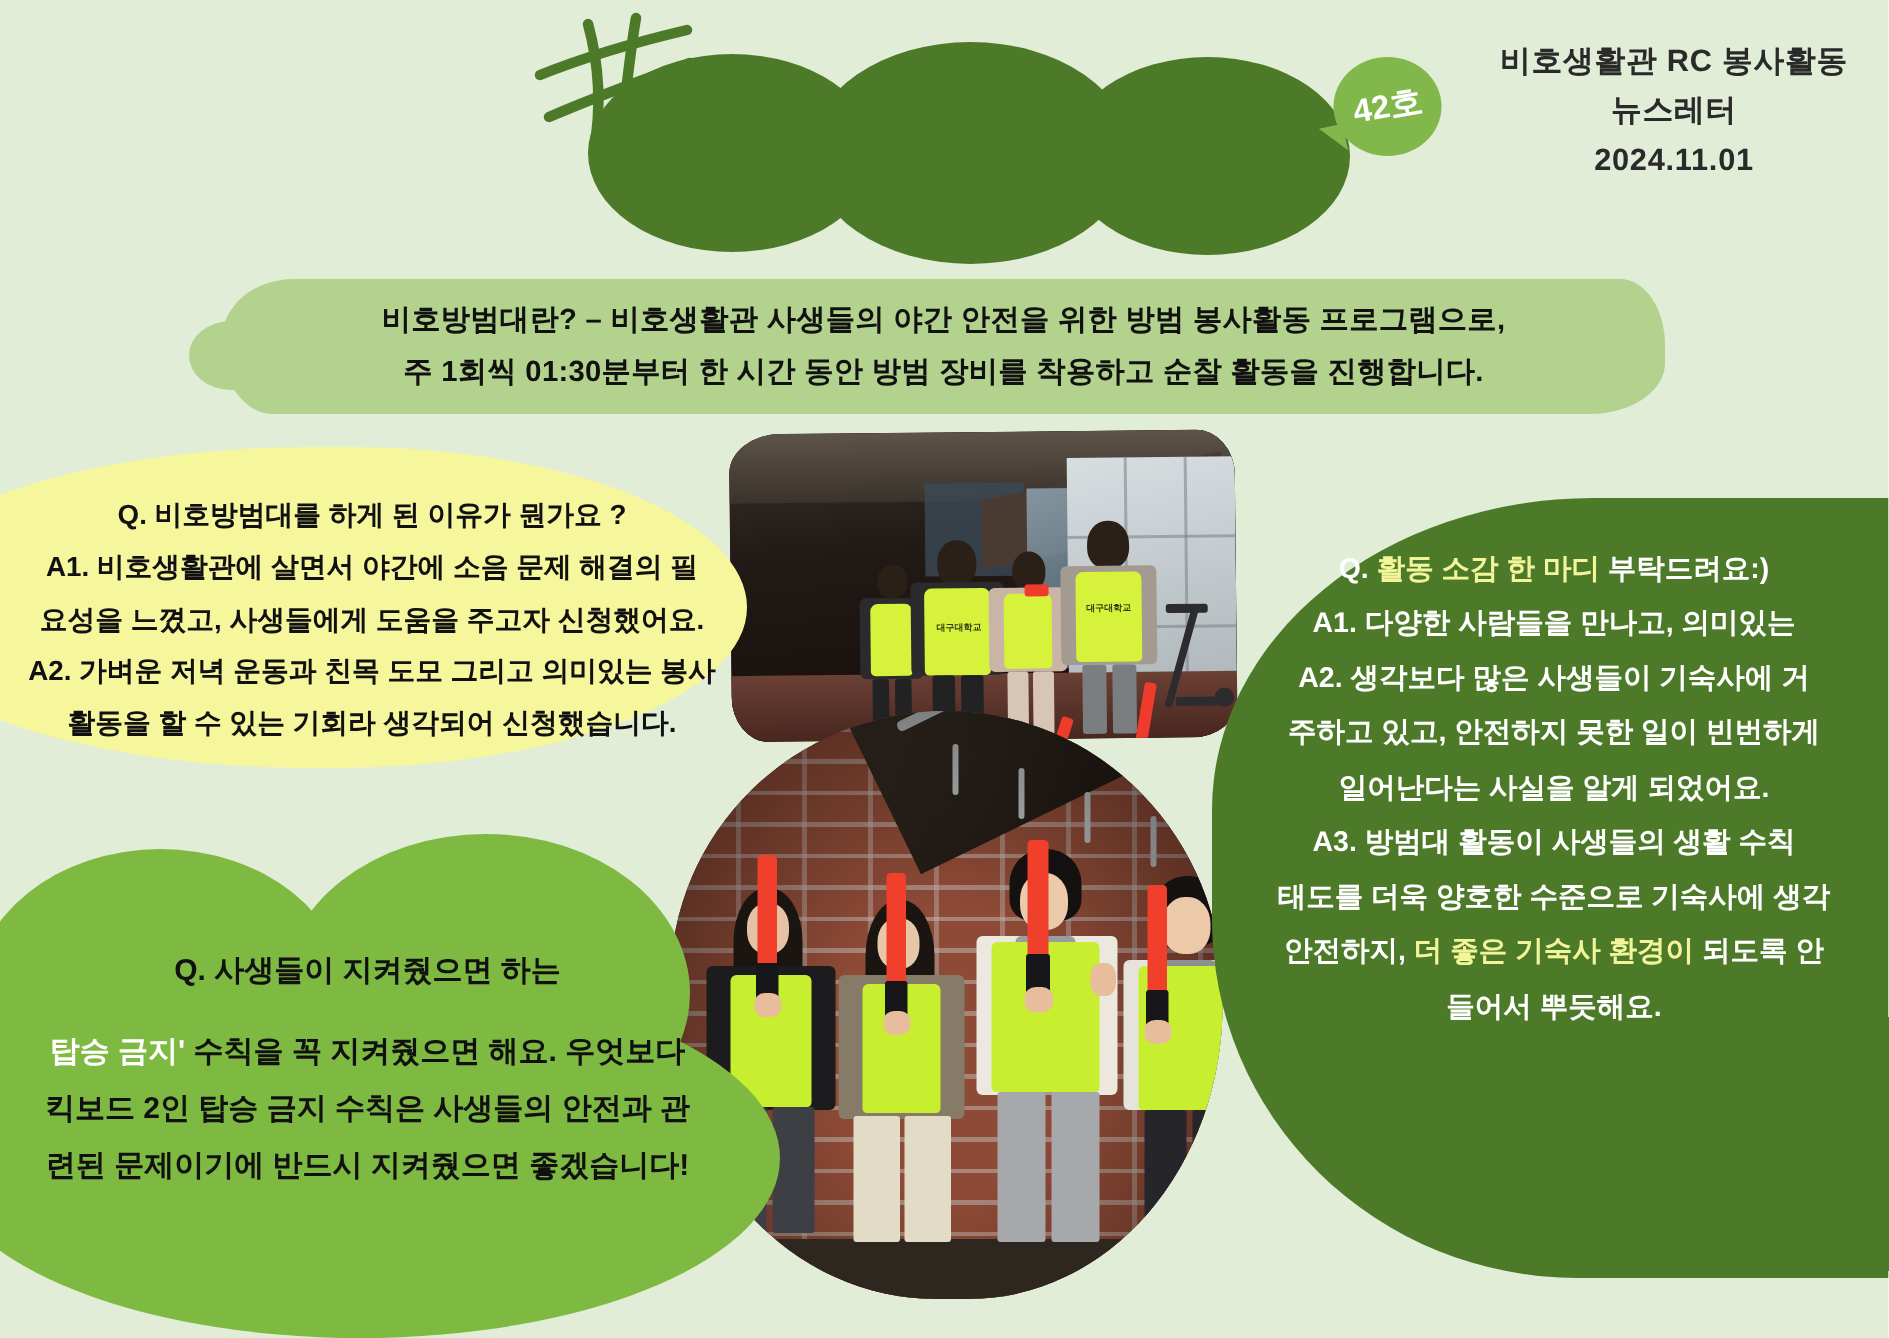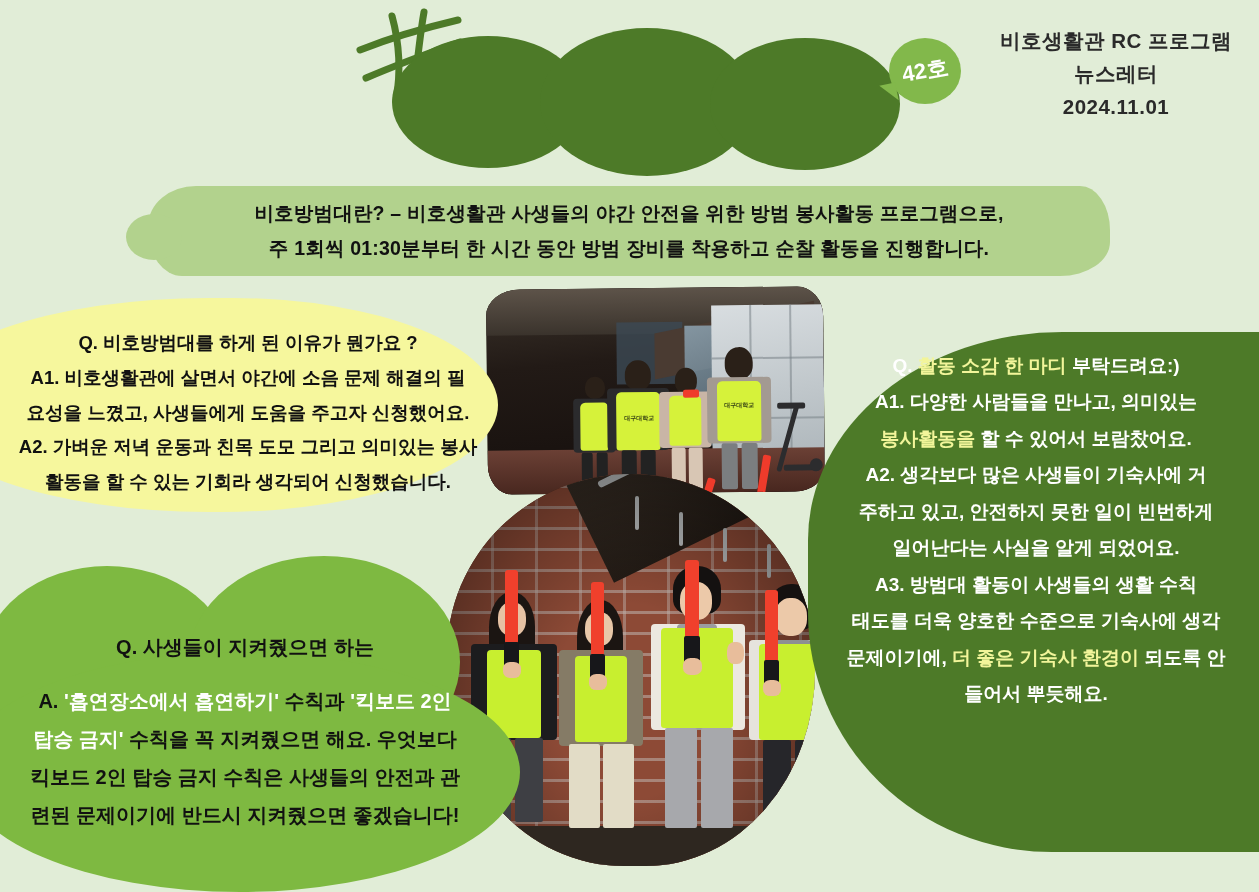--- a/index.html
+++ b/index.html
@@ -241,21 +241,21 @@
     top: 332px;
     width: 530px;
     height: 520px;
     background: #4d7a28;
     border-radius: 48% 10% 10% 46% / 40% 10% 10% 46%;
     z-index: 5;
   }
   .bubble-dark-text {
     position: absolute;
     left: 818px;
-    top: 348px;
+    top: 362px;
     width: 436px;
     text-align: center;
     color: #ffffff;
     font-size: 19px;
     font-weight: 700;
     line-height: 1.92;
     z-index: 6;
   }
   .bubble-dark-text div { white-space: nowrap; }
   .hl-y { color: #f2f59a; }
@@ -311,21 +311,21 @@
     <div class="lobe lobe-a"></div>
     <div class="lobe lobe-b"></div>
     <div class="lobe lobe-c"></div>
   </div>
 
   <div class="issue-badge">
     <span class="lbl">42호</span>
   </div>
 
   <div class="masthead">
-    <div>비호생활관 RC 프로그램</div>
+    <div>비호생활관 RC 봉사활동</div>
     <div>뉴스레터</div>
     <div>2024.11.01</div>
   </div>
 
   <div class="intro-banner">
     <div class="nub-l"></div>
   </div>
   <div class="intro-text">
     <div>비호방범대란? – 비호생활관 사생들의 야간 안전을 위한 방범 봉사활동 프로그램으로,</div>
     <div>주 1회씩 01:30분부터 한 시간 동안 방범 장비를 착용하고 순찰 활동을 진행합니다.</div>
@@ -463,45 +463,39 @@
     <div>A2. 가벼운 저녁 운동과 친목 도모 그리고 의미있는 봉사</div>
     <div>활동을 할 수 있는 기회라 생각되어 신청했습니다.</div>
   </div>
 
   <div class="bubble-dark"></div>
   <div class="bubble-dark-text">
     <div>
       <span>Q. </span><span class="hl-y">활동 소감 한 마디</span><span> 부탁드려요:)</span>
     </div>
     <div>A1. 다양한 사람들을 만나고, 의미있는</div>
-    <div>
-      <span class="hl-y">봉사활동을</span><span> 할 수 있어서 보람찼어요.</span>
-    </div>
     <div>A2. 생각보다 많은 사생들이 기숙사에 거</div>
     <div>주하고 있고, 안전하지 못한 일이 빈번하게</div>
     <div>일어난다는 사실을 알게 되었어요.</div>
     <div>A3. 방범대 활동이 사생들의 생활 수칙</div>
     <div>태도를 더욱 양호한 수준으로 기숙사에 생각</div>
     <div>
-      <span>문제이기에, </span><span class="hl-y">더 좋은 기숙사 환경이</span><span> 되도록 안</span>
+      <span>안전하지, </span><span class="hl-y">더 좋은 기숙사 환경이</span><span> 되도록 안</span>
     </div>
     <div>들어서 뿌듯해요.</div>
   </div>
 
   <div class="bubble-green">
     <div class="puff p1"></div>
     <div class="puff p2"></div>
     <div class="puff p3"></div>
   </div>
   <div class="bubble-green-text">
     <div>Q. 사생들이 지켜줬으면 하는</div>
     <div class="gap"></div>
     <div>
-      <span>A. </span><span class="hl-w">'흡연장소에서 흡연하기'</span><span> 수칙과  </span><span class="hl-w">'킥보드 2인</span>
-    </div>
-    <div>
       <span class="hl-w">탑승 금지'</span><span> 수칙을 꼭 지켜줬으면 해요. 우엇보다</span>
     </div>
     <div>킥보드 2인 탑승 금지 수칙은 사생들의 안전과 관</div>
     <div>련된 문제이기에 반드시 지켜줬으면 좋겠습니다!</div>
   </div>
 
 </div>
 
 </body></html>

